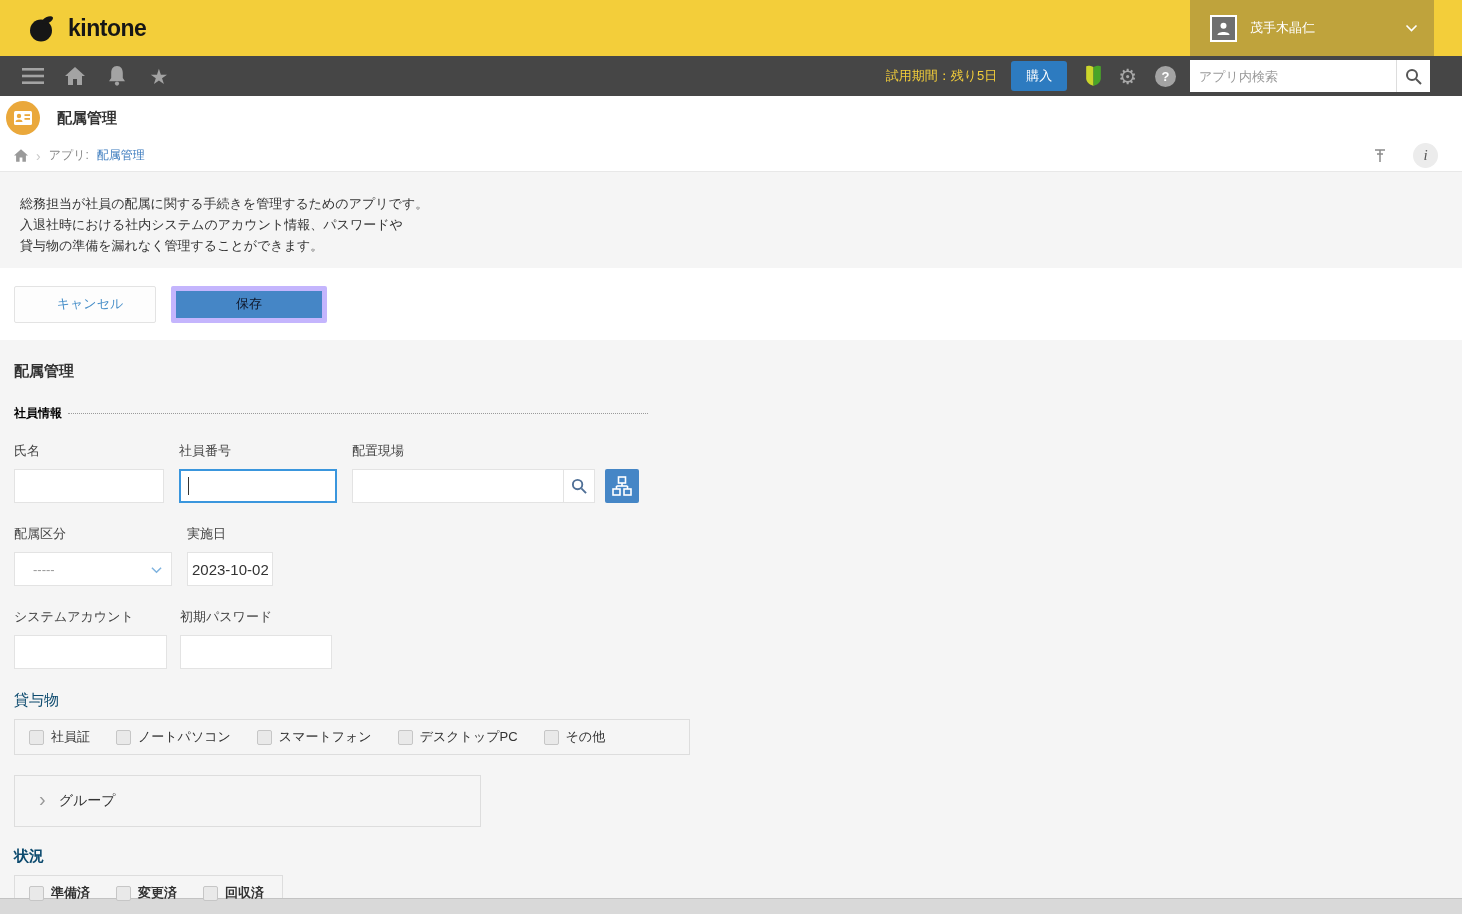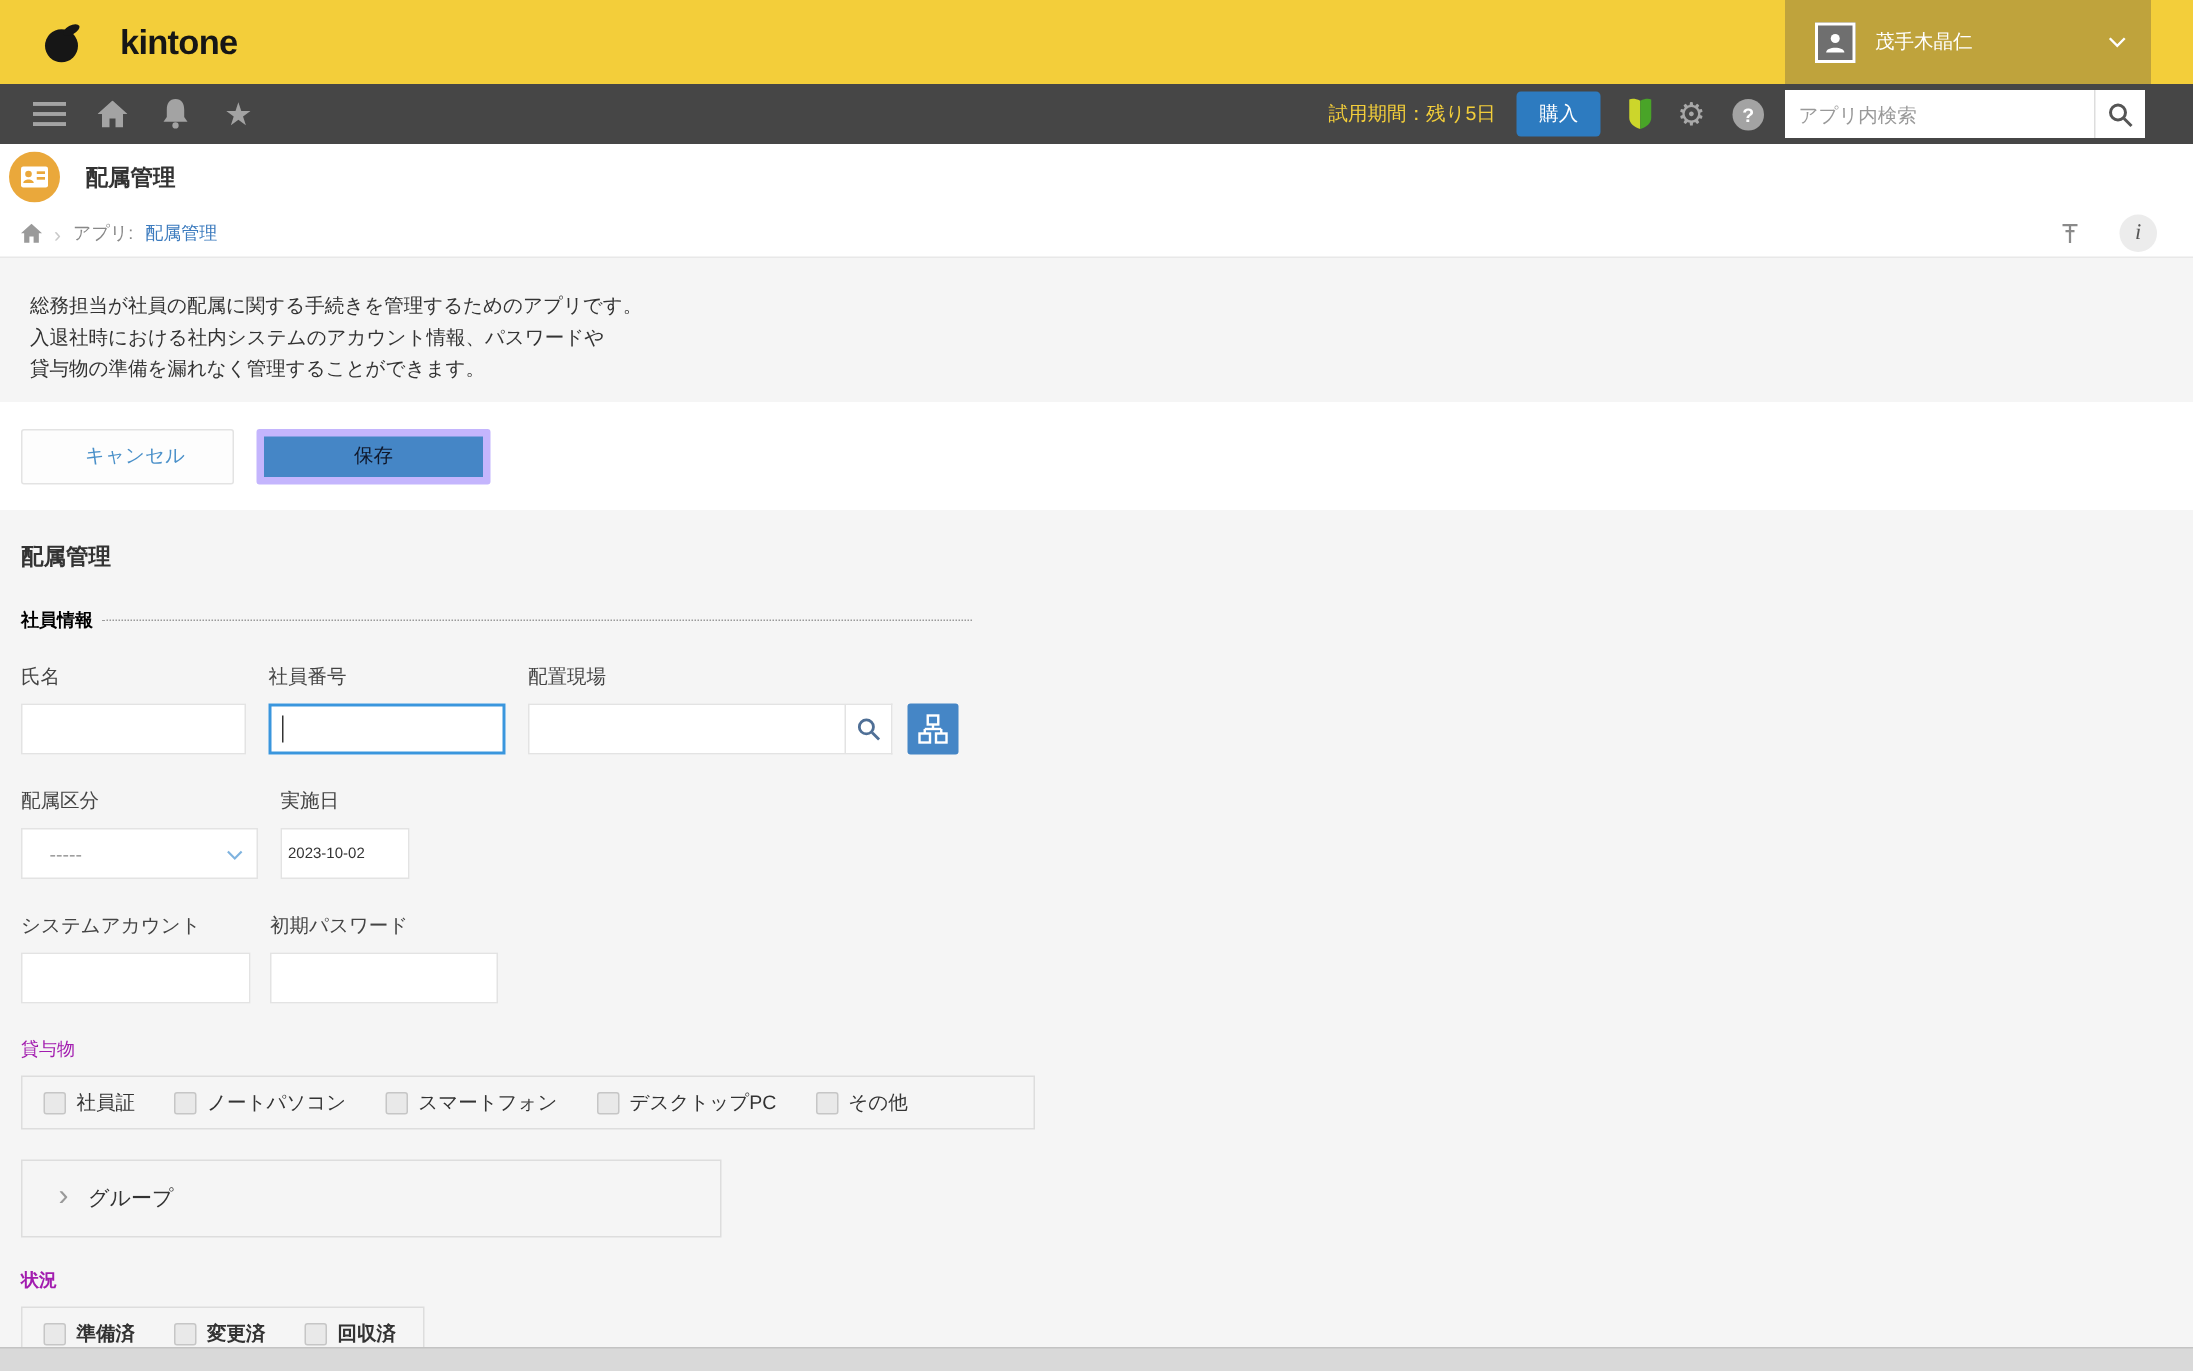--- a/index.html
+++ b/index.html
@@ -1,21 +1,21 @@
 <!DOCTYPE html>
 <html><head>
 <meta charset="utf-8">
 <style>
   * { box-sizing: border-box; }
   html, body { margin: 0; padding: 0; width: 1462px; height: 914px; overflow: hidden;
     font-family: "Liberation Sans", "DejaVu Sans", sans-serif; background: #fff; }
 
   
   .top-header { height: 56px; background: #f3ce3a; display: flex; align-items: center; }
-  .logo { margin-left: 28px; display: flex; align-items: center; gap: 25px; cursor: pointer; justify-content: space-between; }
+  .logo { margin-left: 28px; display: flex; align-items: center; gap: 13px; cursor: pointer; justify-content: space-between; }
   .logo-text { font-size: 23px; font-weight: bold; color: #161616; letter-spacing: -0.5px; }
   .user-area { margin-left: auto; margin-right: 28px; width: 244px; height: 56px; background: #bfa33c;
     display: flex; align-items: center; padding: 0 16px 0 20px; gap: 13px; cursor: pointer; }
   .avatar { width: 27px; height: 27px; background: #6f6f6f; border: 2px solid #fff;
     display: flex; align-items: center; justify-content: center; flex: none; }
   .user-name { color: #fff; font-size: 13px; flex: 1; white-space: nowrap; overflow: hidden; }
 
   
   .toolbar { height: 40px; background: #464646; display: flex; align-items: center; padding: 0 32px 0 12px; }
   .tb-icon { width: 42px; height: 40px; display: flex; align-items: center; justify-content: center;
@@ -68,39 +68,39 @@
   
   .form-area { height: 558px; background: #f5f5f5; padding: 22px 0 0 14px; }
   .form-title { font-size: 15px; font-weight: bold; color: #333; margin: 0 0 24px 0; }
   .section-row { display: flex; align-items: center; width: 634px; margin-bottom: 20px; }
   .section-label { font-size: 12px; font-weight: bold; color: #000000; margin-right: 6px; white-space: nowrap; }
   .dotted-line { flex: 1; border-top: 1px dotted #9a9a9a; height: 0; }
 
   .field-row { display: flex; margin-bottom: 22px; align-items: flex-start; }
   .field { margin-right: 15px; }
   .field label { display: block; font-size: 13px; color: #444; margin-bottom: 9px; }
-  .txt { height: 34px; border: 1px solid #e3e3e3; background: #fff; padding: 0 4px; font-size: 10px;
+  .txt { height: 34px; border: 1px solid #e3e3e3; background: #fff; padding: 0 4px; font-size: 15px;
     color: #333; outline: none; font-family: inherit; }
   .w158 { width: 158px; } .w153 { width: 153px; } .w152 { width: 152px; }
   .w150 { width: 150px; } .w212 { width: 212px; } .w86 { width: 86px; }
   .input-wrap { position: relative; display: inline-block; }
   .txt.focused { border: 2px solid #3a96dd; }
   .caret { position: absolute; left: 9px; top: 8px; width: 1px; height: 18px; background: #333; }
 
   .site-controls { display: flex; align-items: center; }
   .lookup-btn { width: 31px; height: 34px; background: #fff; border: 1px solid #e3e3e3; border-left: none;
     display: flex; align-items: center; justify-content: center; cursor: pointer; }
   .org-btn { width: 34px; height: 34px; background: #4586c6; border: none; border-radius: 2px;
     margin-left: 10px; display: flex; align-items: center; justify-content: center; cursor: pointer; }
 
   .select-box { width: 158px; height: 34px; border: 1px solid #e3e3e3; background: #fff; position: relative;
     display: flex; align-items: center; padding: 0 24px 0 18px; font-size: 13px; color: #999; cursor: pointer; }
   .select-chev { position: absolute; right: 9px; top: 13px; display: flex; }
 
-  .block-label { font-size: 12px; color: #a21caf; margin-bottom: 9px; }
+  .block-label { font-size: 15px; color: #0c4a6e; margin-bottom: 9px; }
   .chk-box { border: 1px solid #ddd; height: 36px; display: flex; align-items: center;
     padding: 0 18px 0 14px; gap: 26px; }
   .w594 { width: 676px; } .w269 { width: 269px; }
   .chk { display: flex; align-items: center; gap: 7px; font-size: 13px; color: #333; cursor: pointer; white-space: nowrap; }
   .chk .box { width: 15px; height: 15px; background: #e9e9e9; border: 1px solid #c6c6c6; border-radius: 2px; flex: none; }
 
   .group-box { width: 467px; height: 52px; border: 1px solid #ddd; display: flex; align-items: center;
     padding-left: 24px; gap: 13px; margin: 20px 0; cursor: pointer; }
   .group-chev { color: #999; font-size: 20px; line-height: 1; transform: translateY(-2px); }
   .group-name { font-size: 14px; color: #333; }

